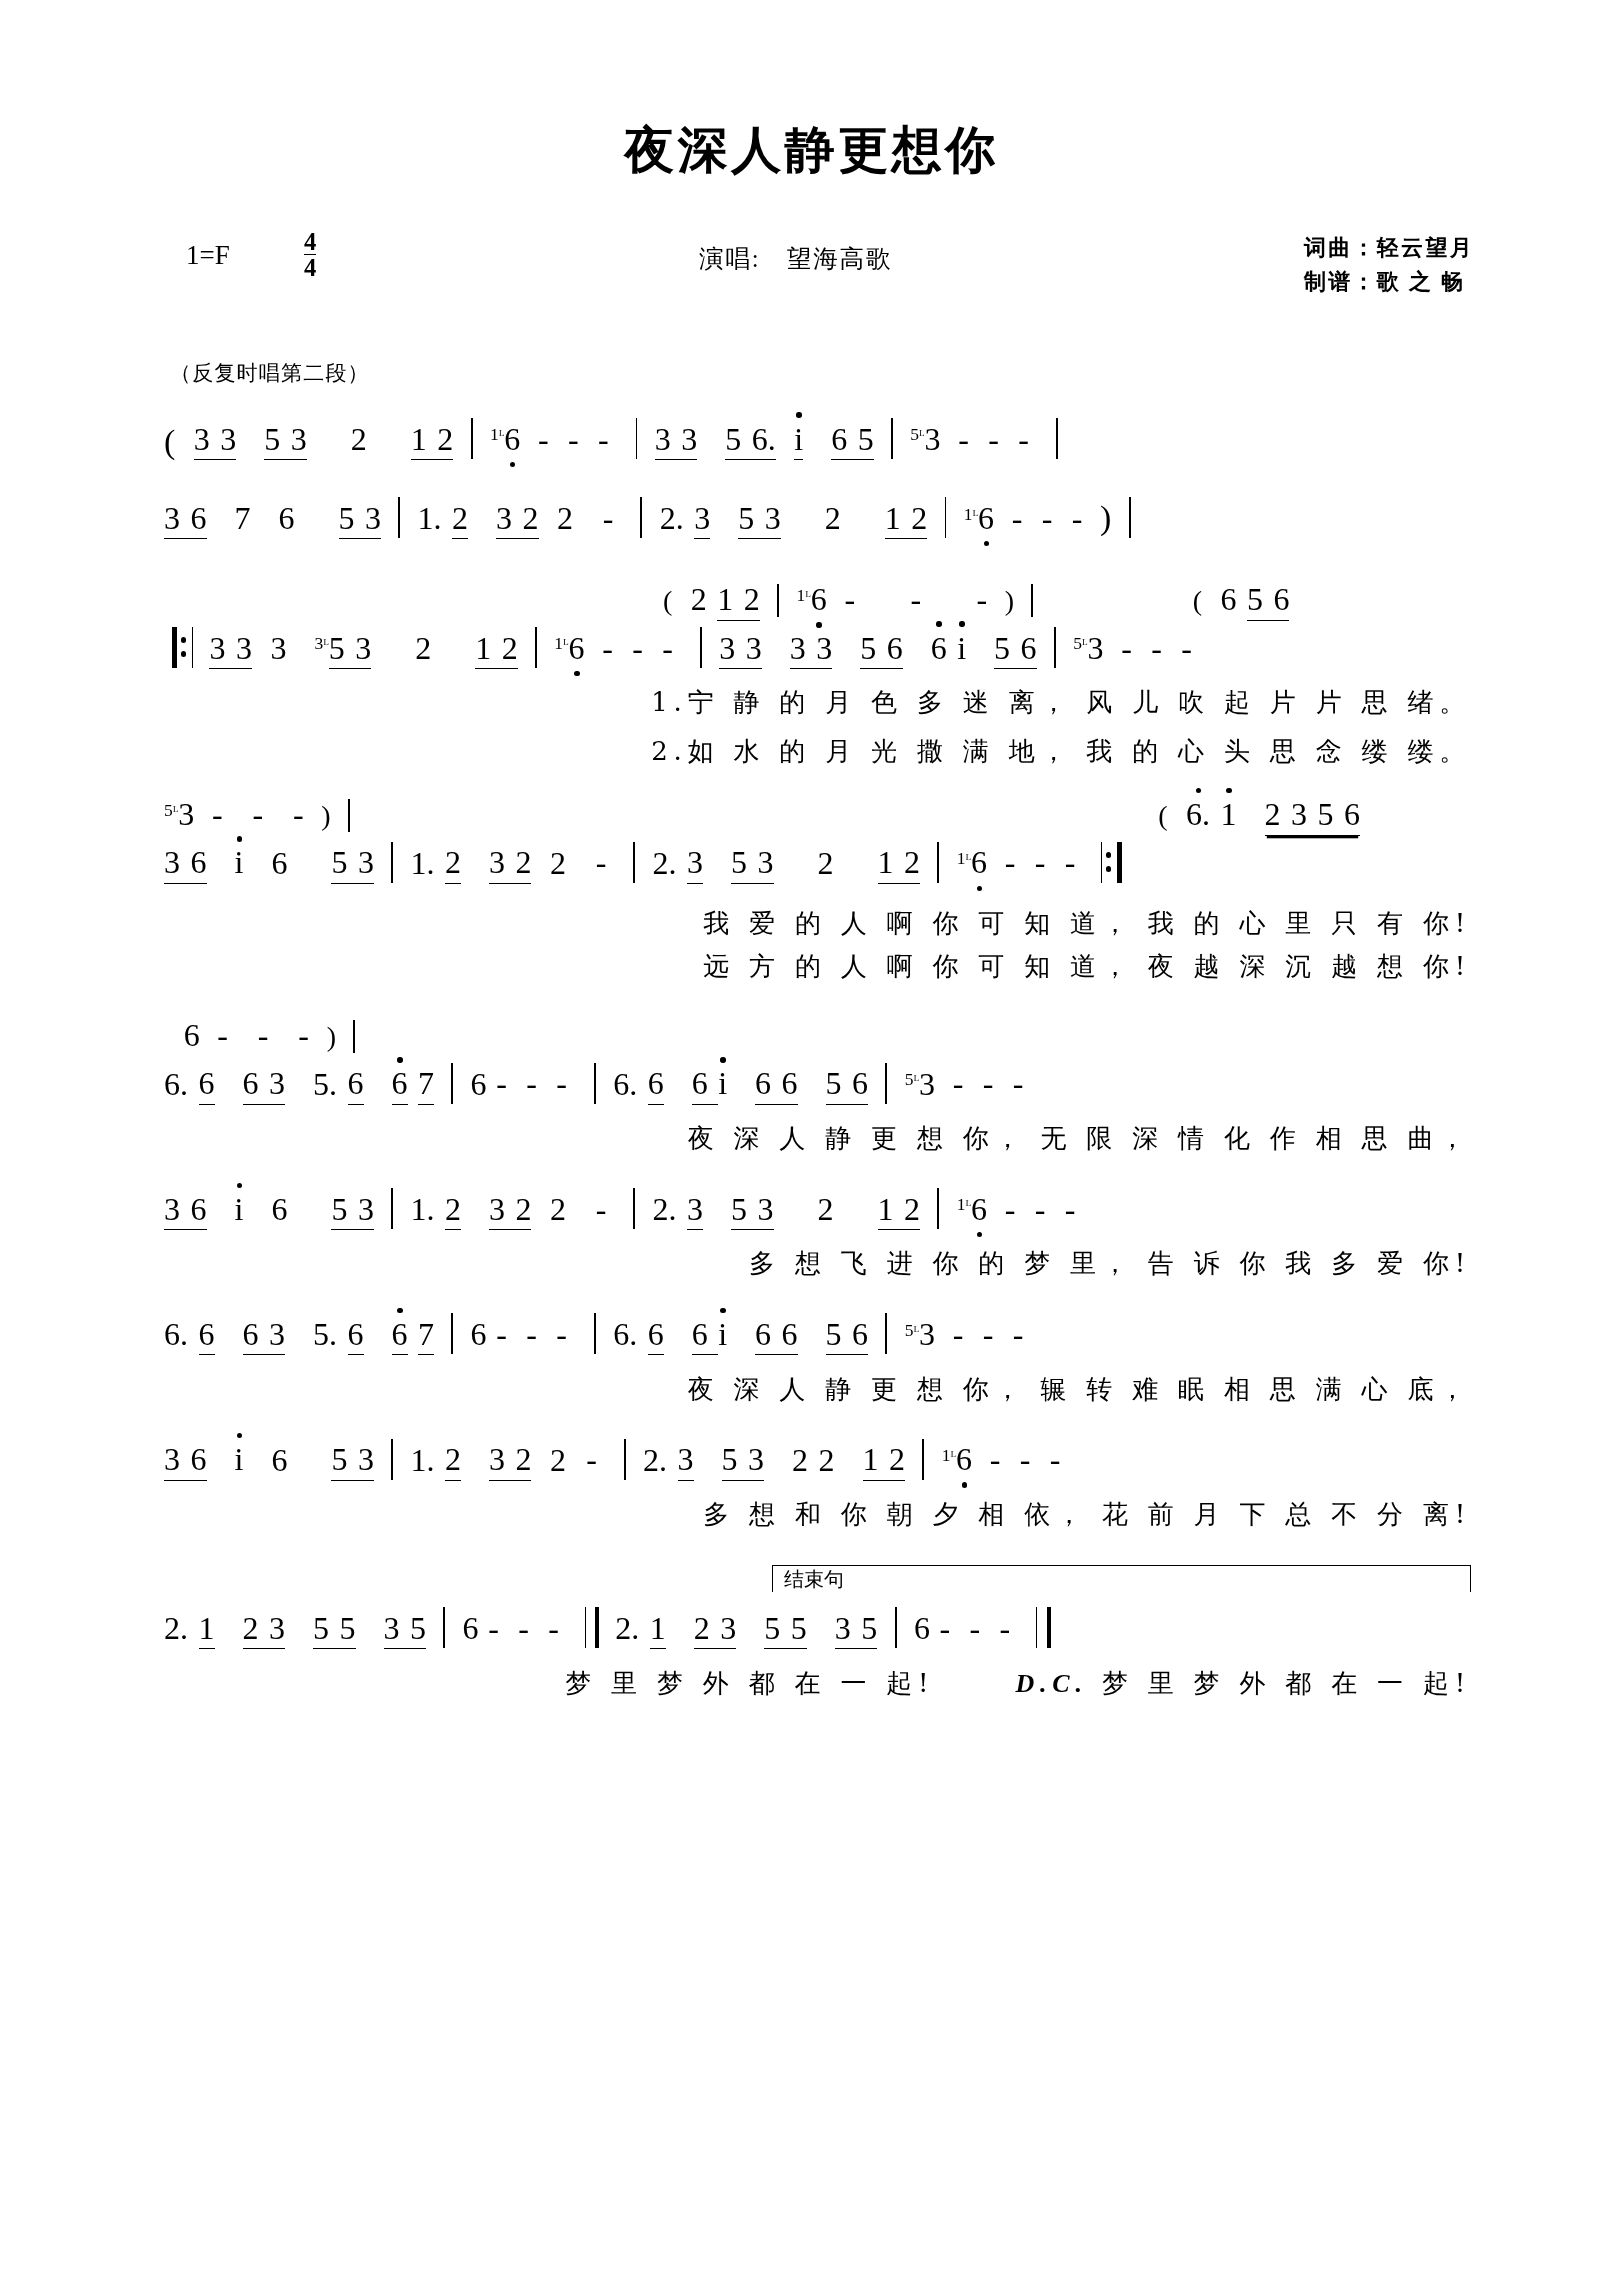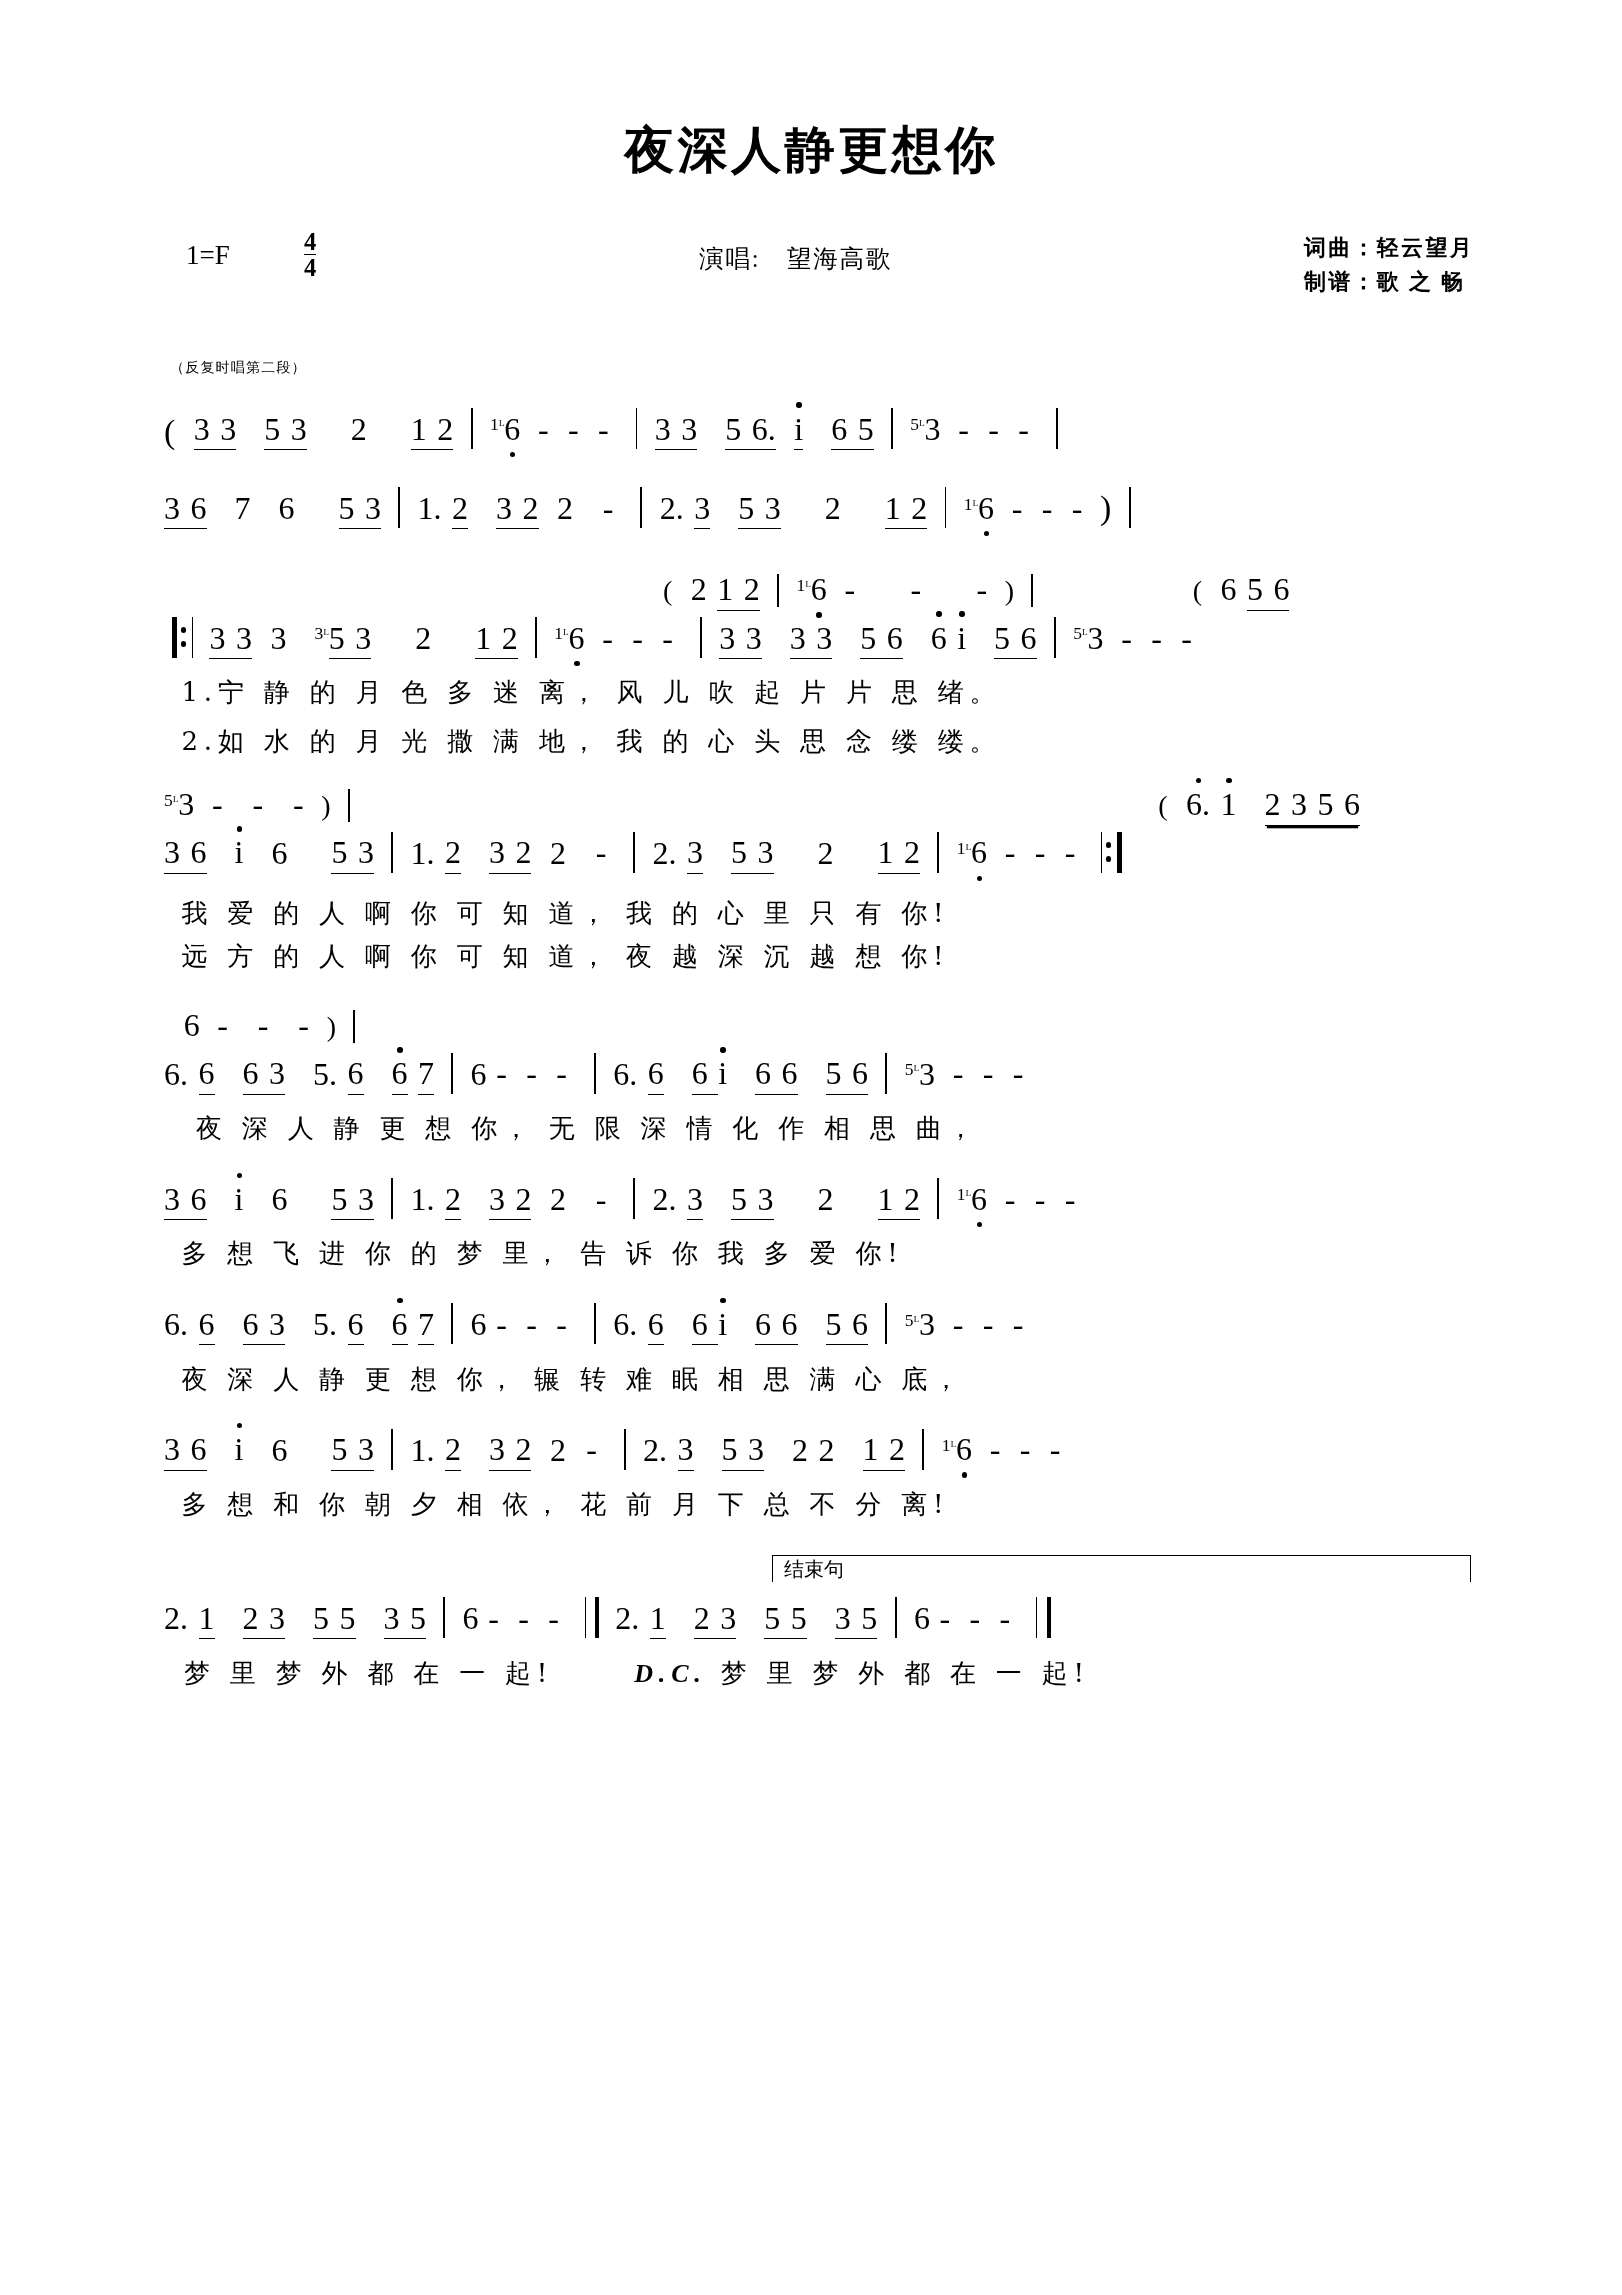--- a/index.html
+++ b/index.html
@@ -88,24 +88,25 @@
     white-space: nowrap;
     letter-spacing: 0px;
     height: 56px;
   }
   .lyric-line {
     font-family: "DejaVu Serif", serif;
     font-size: 26px;
     letter-spacing: 5.8px;
     white-space: nowrap;
     height: 41px;
+    text-align: right;
   }
   .annot {
     font-family: "DejaVu Serif", serif;
-    font-size: 14px;
+    font-size: 21px;
     letter-spacing: 1.2px;
   }
 
   
   .footer {
     position: absolute;
     left: 0;
     right: 0;
     bottom: 88px;
     text-align: center;

